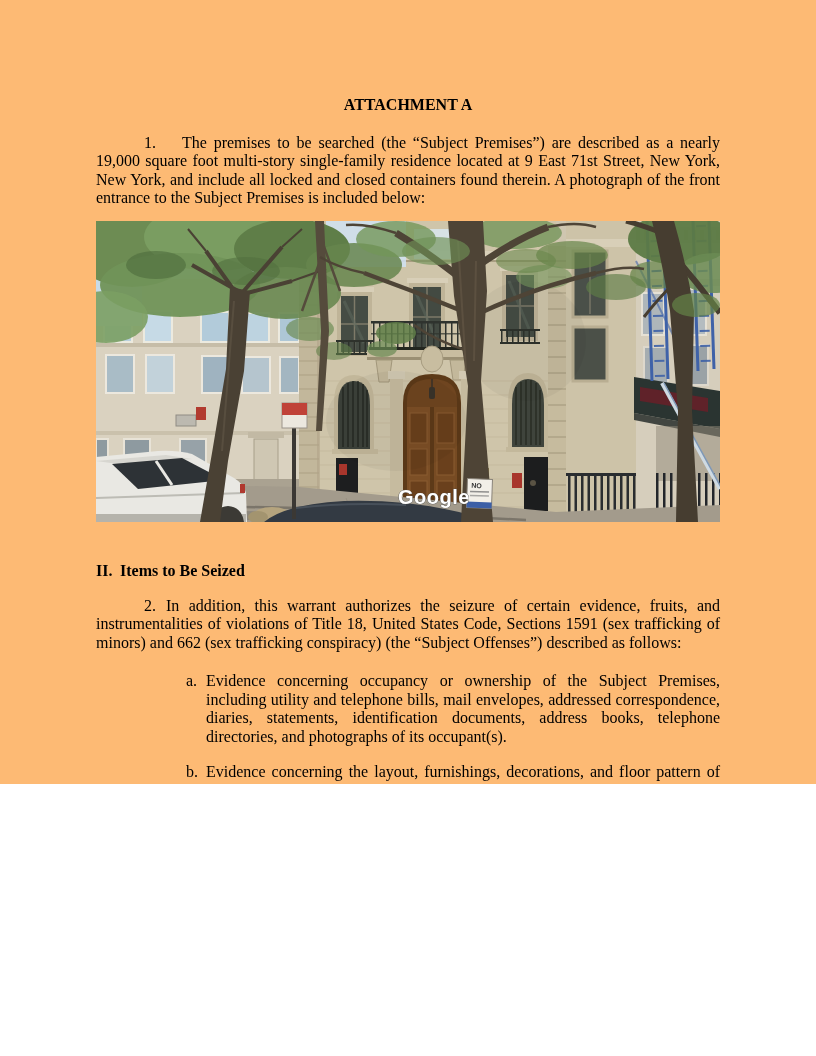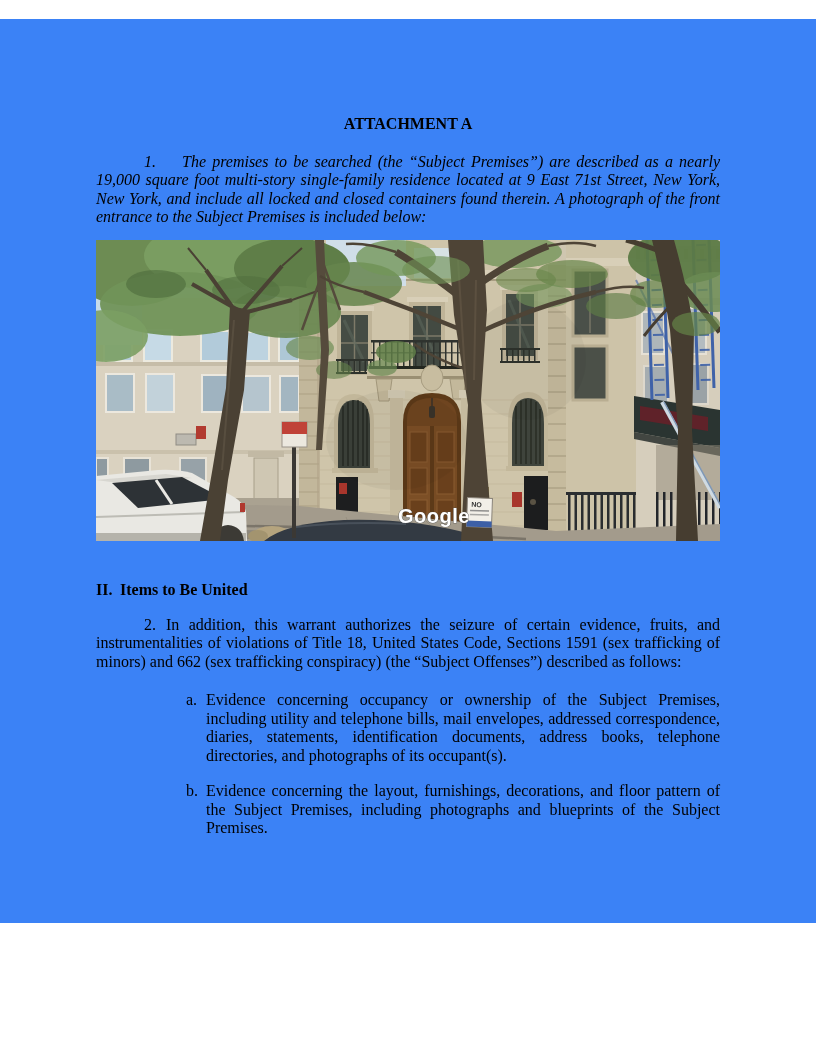--- a/index.html
+++ b/index.html
@@ -1,30 +1,29 @@
 <!DOCTYPE html>
 <html><head>
 <meta charset="utf-8">
 <style>
   html,body { margin:0; padding:0; background:#ffffff; }
   .page {
     position:relative;
-    width:816px; height:904px;
-    background:#3b82f6;
+    width:816px; height:784px;
+    background:#fdba74;
     font-family:"Liberation Serif","DejaVu Serif",serif;
     font-size:16px; color:#000;
     overflow:hidden;
-    margin-top:19px;
   }
   .content { position:absolute; left:96px; top:96px; width:624px; }
   .doc-title { text-align:center; font-weight:bold; margin:0 0 20px 0; }
   .sec-heading { font-weight:bold; margin:0 0 17px 0; }
   .sec-num { display:inline-block; width:24px; }
   .para { text-align:justify; line-height:1.156; margin:0 0 17px 0; text-indent:48px; }
-  .para.tight { margin-bottom:13px;font-style:italic; }
+  .para.tight { margin-bottom:13px; }
   .para.pre-list { margin-bottom:20px; }
   .tab-wide { display:inline-block; width:26px; }
   .tab-sm { display:inline-block; width:10px; }
   .photo-wrap { width:624px; height:301px; margin:0 0 40px 0; line-height:0; }
   .list-item { position:relative; margin:0 0 17px 110px; text-align:justify; line-height:1.156; }
   .list-marker { position:absolute; left:-20px; top:0; }
   .doc-footer { position:absolute; left:96px; top:974px; font-size:12px; }
 </style>
 </head>
 <body>
@@ -312,21 +311,21 @@
           <ellipse cx="286" cy="128" rx="15" ry="8" fill="#6a8a52" opacity="0.7"></ellipse>
           <ellipse cx="340" cy="30" rx="34" ry="14" fill="#6f9156" opacity="0.65"></ellipse>
           <ellipse cx="430" cy="40" rx="30" ry="12" fill="#678549" opacity="0.6"></ellipse>
           <ellipse cx="600" cy="84" rx="24" ry="12" fill="#648347" opacity="0.7"></ellipse>
         </g>
 
         <text x="338" y="283" text-anchor="middle" font-family="Liberation Sans, DejaVu Sans, sans-serif" font-size="20" font-weight="bold" fill="#ffffff" stroke="#4a4a4a" stroke-width="0.7" paint-order="stroke" letter-spacing="0.5">Google</text>
       </svg>
     </div>
 
-    <div class="sec-heading"><span class="sec-num">II.</span><span>Items to Be United</span></div>
+    <div class="sec-heading"><span class="sec-num">II.</span><span>Items to Be Seized</span></div>
 
 
     <p class="para pre-list"><span>2.</span><span class="tab-sm"></span><span>In addition, this warrant authorizes the seizure of certain  evidence, fruits, and instrumentalities of violations of Title 18, United States Code, Sections 1591 (sex trafficking of minors) and 662 (sex trafficking conspiracy) (the “Subject Offenses”) described as follows:</span></p>
 
     <div class="list-item"><span class="list-marker">a.</span><span>Evidence concerning occupancy or ownership of the Subject Premises, including utility and telephone bills, mail envelopes, addressed correspondence, diaries, statements, identification documents, address books, telephone directories, and photographs of its occupant(s).</span></div>
 
     <div class="list-item"><span class="list-marker">b.</span><span>Evidence concerning the layout, furnishings, decorations, and floor pattern of the Subject Premises, including photographs and blueprints of the Subject Premises.</span></div>
 
   </div>
 

